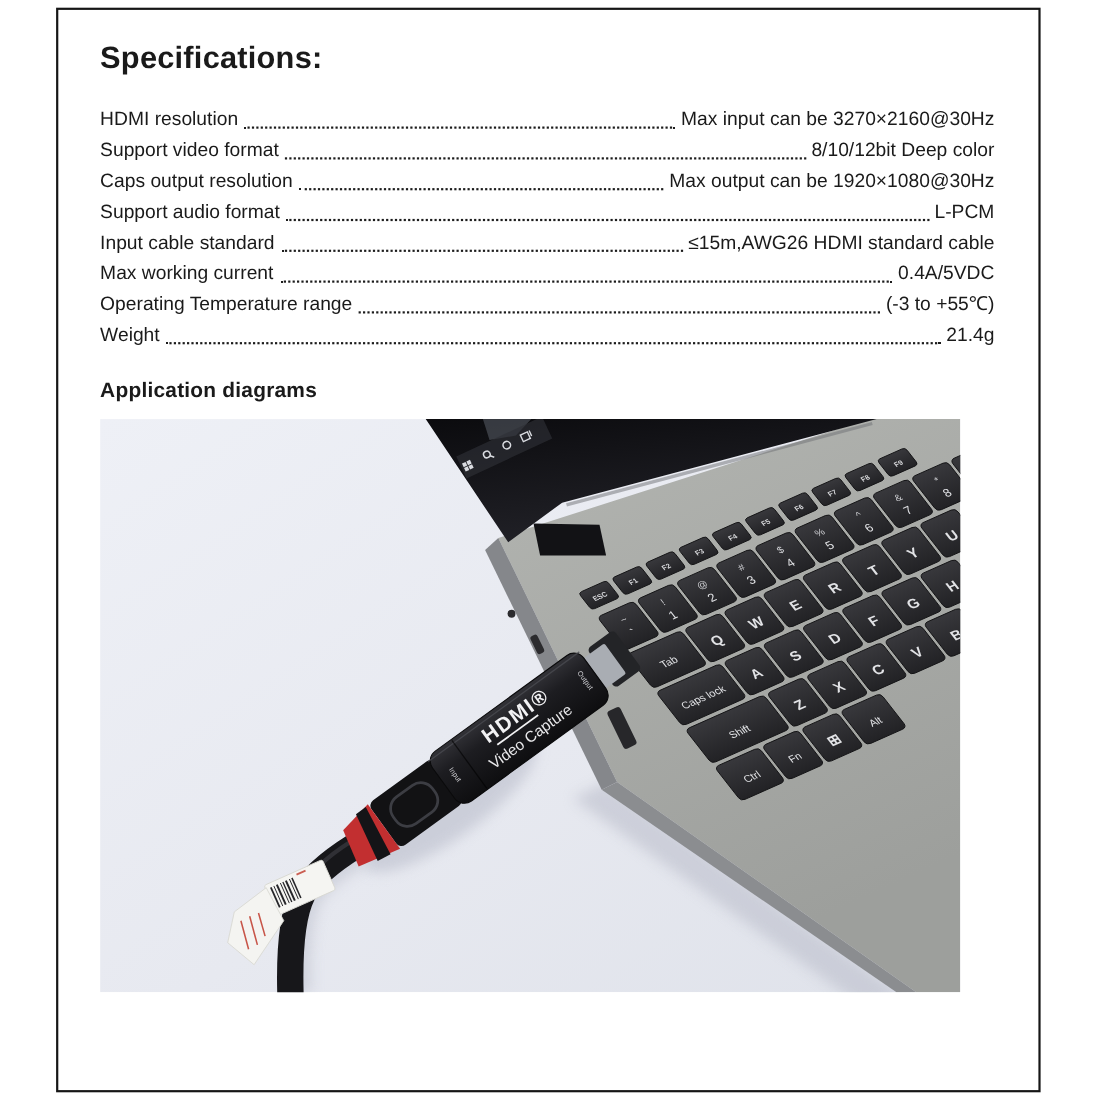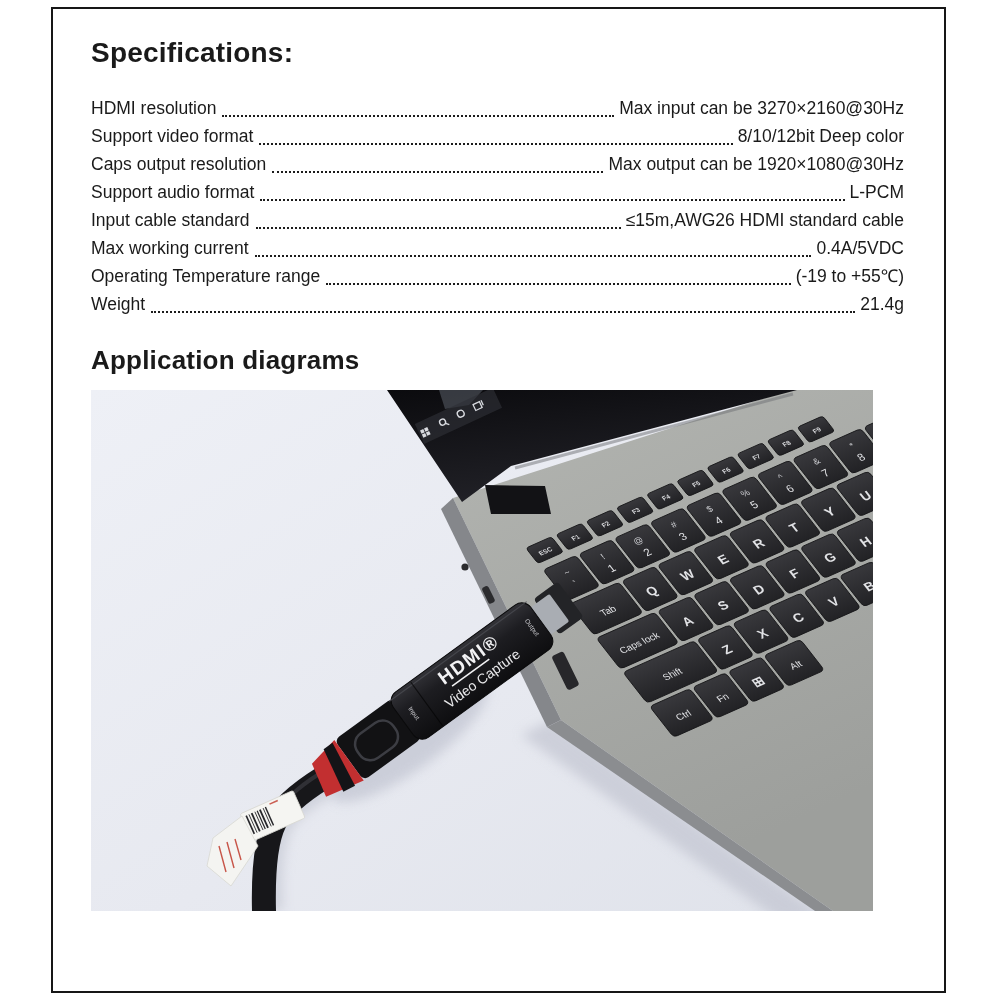--- a/index.html
+++ b/index.html
@@ -1,21 +1,21 @@
 <!DOCTYPE html>
 <html><head>
 <meta charset="utf-8">
 <style>
   html,body{margin:0;padding:0;background:#ffffff;width:1000px;height:1000px;
     font-family:"Liberation Sans", sans-serif;color:#1a1a1a;}
   #page{position:absolute;left:51px;top:7px;width:895px;height:986px;
     border:2px solid #161616;background:#fff;box-sizing:border-box;
     padding:28px 40px 0 38px;overflow:hidden;}
   h1.spec-title{font-size:28px;font-weight:bold;margin:0 0 26px 0;letter-spacing:.2px;}
-  h2.app-title{font-size:26px;font-weight:bold;margin:26px 0 14px 0;letter-spacing:.2px;}
+  h2.app-title{font-size:19px;font-weight:bold;margin:26px 0 14px 0;letter-spacing:.2px;}
   .spec-list{display:block;}
   .spec-row{display:flex;height:28px;font-size:17.5px;line-height:27px;white-space:nowrap;}
   .spec-label{flex:0 0 auto;}
   .spec-leader{flex:1 1 auto;border-bottom:2px dotted #1c1c1c;margin:0 5px 6px 6px;min-width:20px;}
   .spec-value{flex:0 0 auto;text-align:right;}
   #photo{width:782px;height:521px;margin-left:0;position:relative;}
   svg{display:block;}
 </style>
 </head>
 <body>
@@ -57,21 +57,21 @@
 
   <div class="spec-row">
     <span class="spec-label">Max working current</span>
     <span class="spec-leader"></span>
     <span class="spec-value">0.4A/5VDC</span>
   </div>
 
   <div class="spec-row">
     <span class="spec-label">Operating Temperature range</span>
     <span class="spec-leader"></span>
-    <span class="spec-value">(-19 to +55℃)</span>
+    <span class="spec-value">(-3 to +55℃)</span>
   </div>
 
 
   <div class="spec-row">
     <span class="spec-label">Weight</span>
     <span class="spec-leader"></span>
     <span class="spec-value">21.4g</span>
   </div>
 </div>
 

